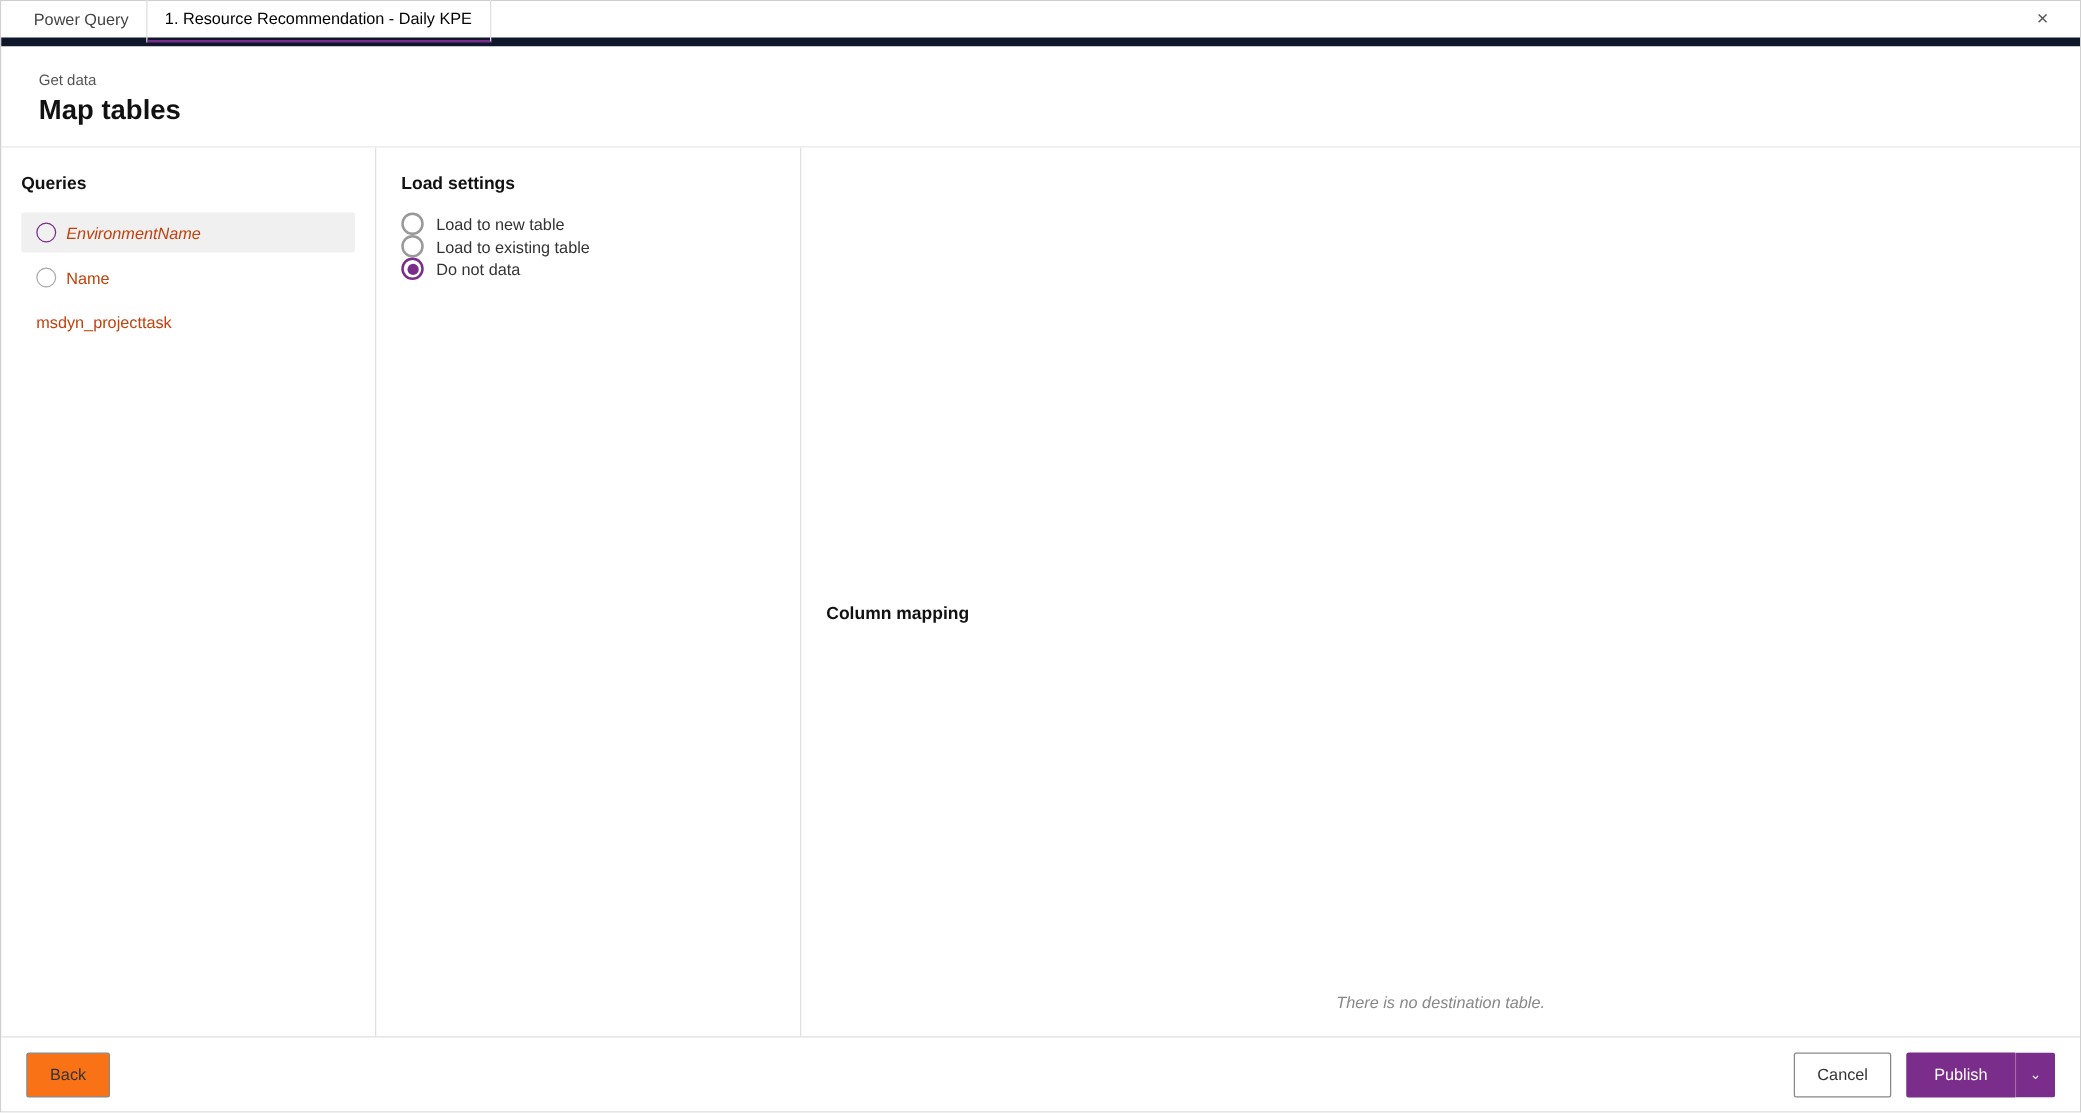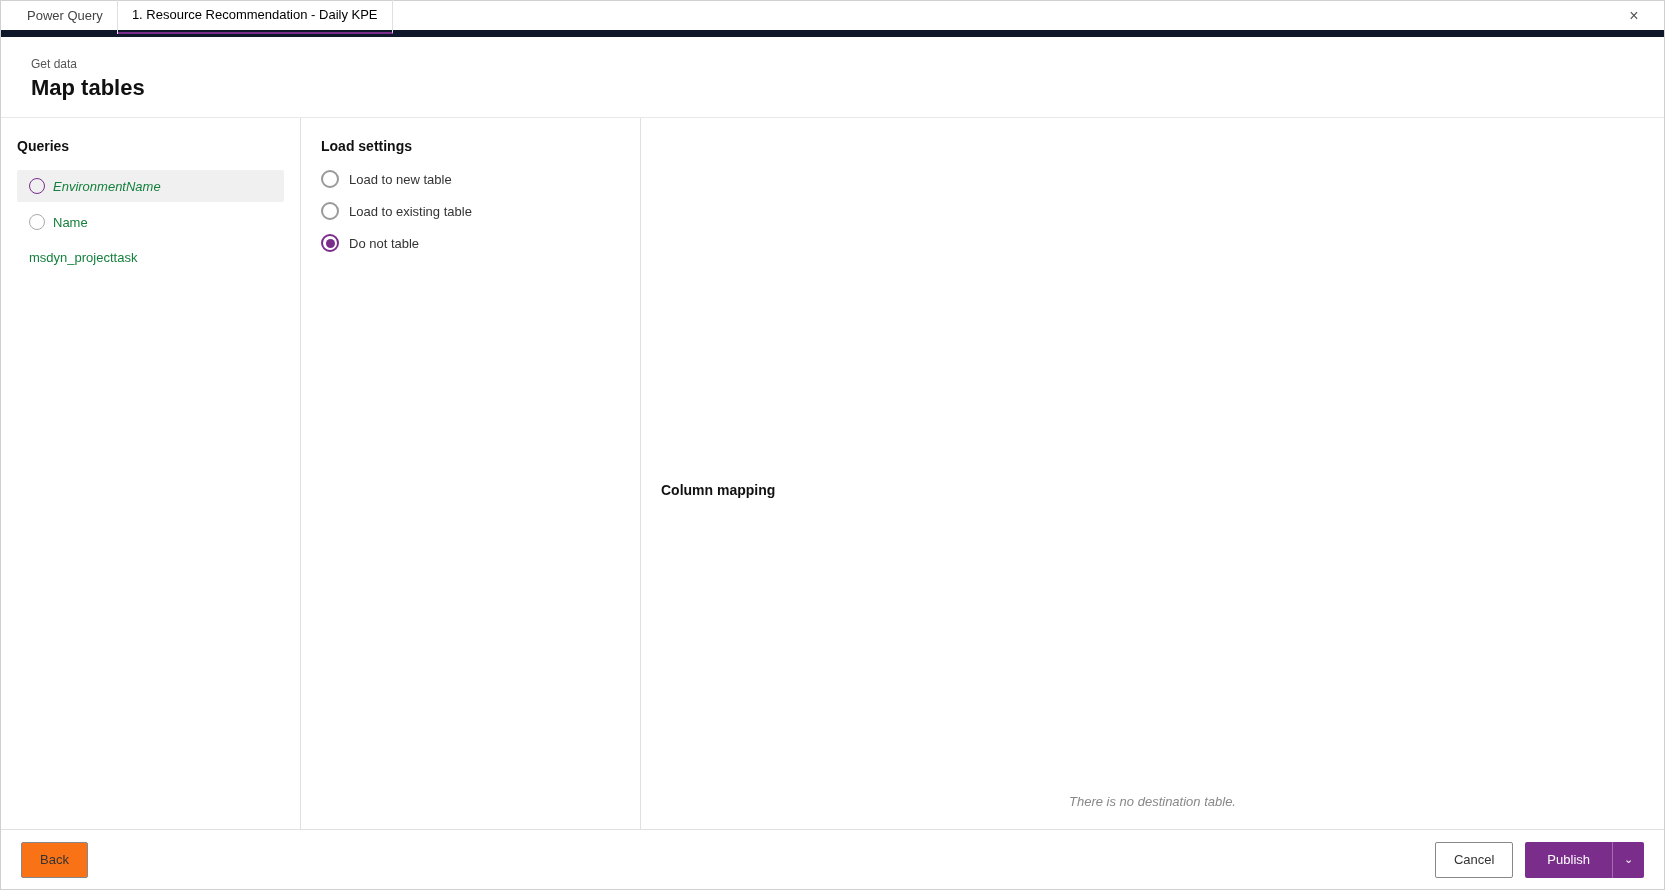--- a/index.html
+++ b/index.html
@@ -127,21 +127,21 @@
       gap: 8px;
       margin-bottom: 4px;
     }
 
     .query-item.selected {
       background: #f0f0f0;
     }
 
     .query-item-label {
       font-size: 13px;
-      color: #15803d;
+      color: #c2410c;
       font-style: italic;
     }
 
     .query-item-label.normal {
       font-style: normal;
     }
 
     .radio-indicator {
       width: 16px;
       height: 16px;
@@ -160,21 +160,20 @@
     .load-settings-panel {
       width: 340px;
       flex-shrink: 0;
       border-right: 1px solid #e0e0e0;
       padding: 20px 20px;
     }
 
     .radio-group {
       display: flex;
       flex-direction: column;
-      gap: 14px;
       margin-top: 4px;
     }
 
     .radio-option {
       display: flex;
       align-items: center;
       gap: 10px;
       cursor: pointer;
     }
 
@@ -348,21 +347,21 @@
             <span class="radio-label">Load to new table</span>
           </div>
 
           <div class="radio-option">
             <div class="radio-circle"></div>
             <span class="radio-label">Load to existing table</span>
           </div>
 
           <div class="radio-option">
             <div class="radio-circle selected"></div>
-            <span class="radio-label">Do not table</span>
+            <span class="radio-label">Do not data</span>
           </div>
         </div>
       </div>
 
       <div class="column-mapping-panel">
         <div style="width:100%">
           <div class="panel-title">Column mapping</div>
         </div>
         <div class="no-destination-msg">There is no destination table.</div>
       </div>

